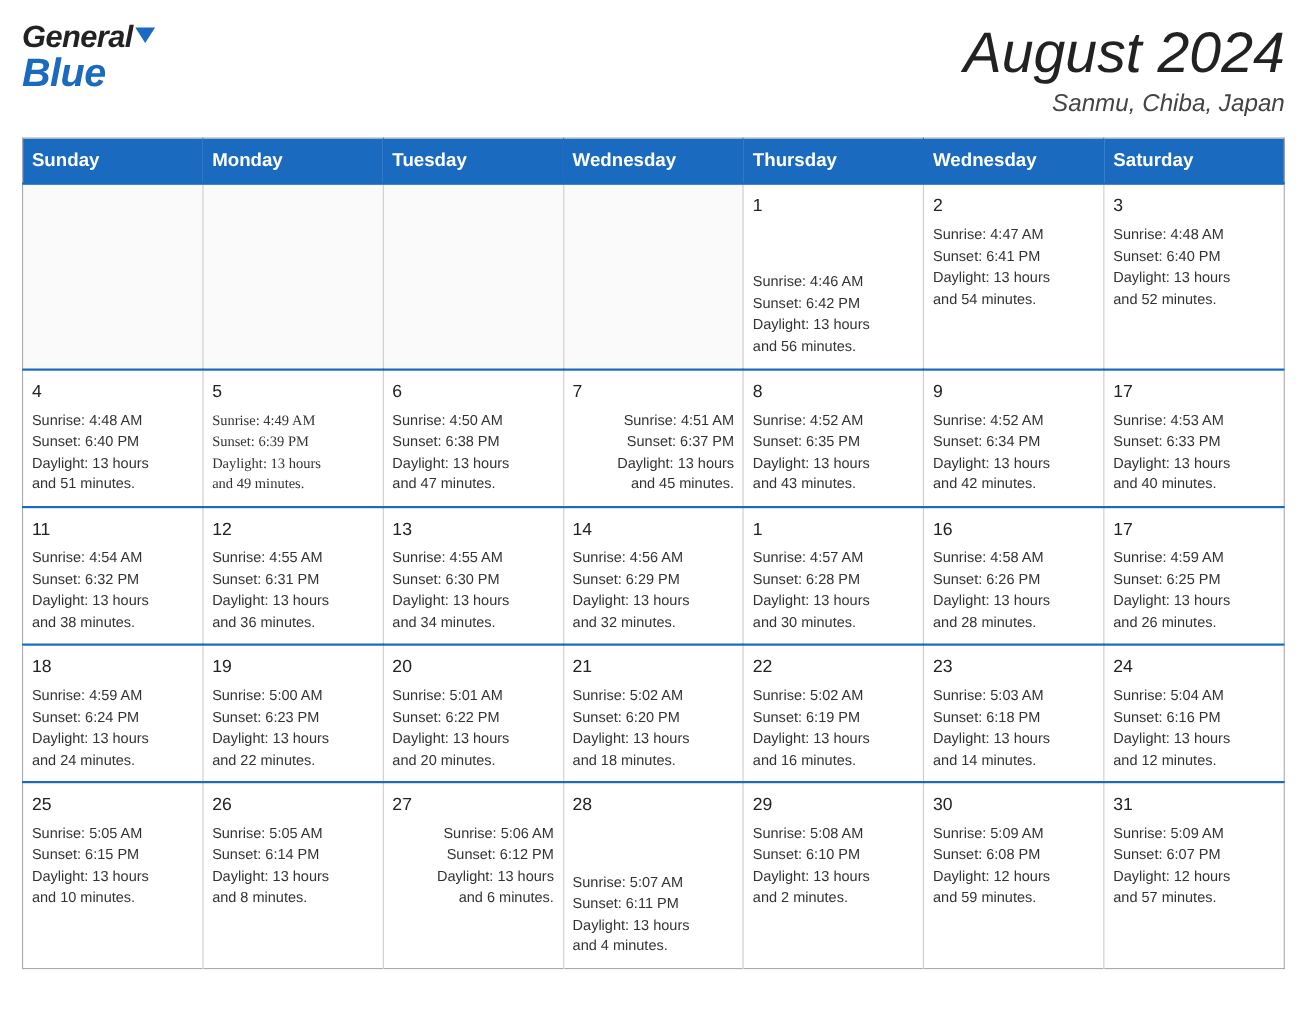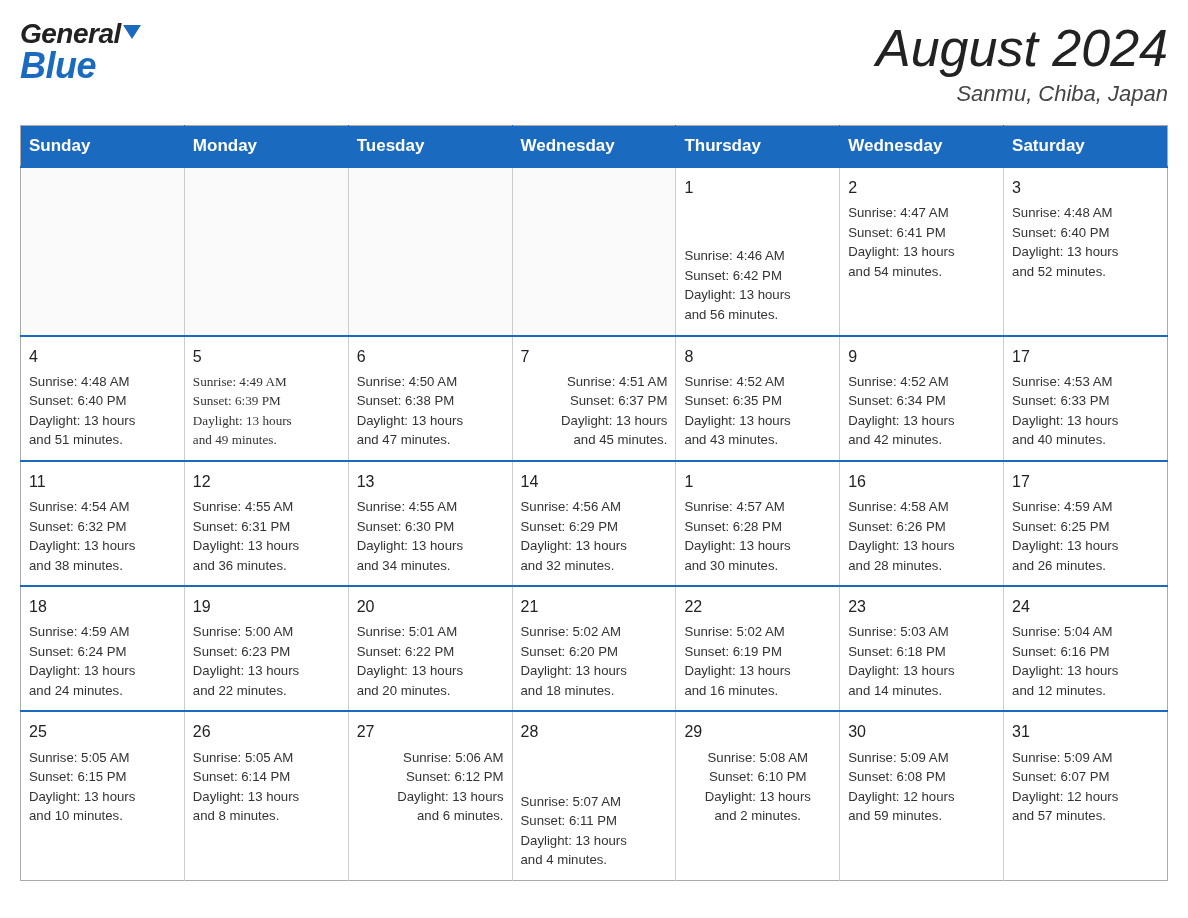--- a/index.html
+++ b/index.html
@@ -353,21 +353,21 @@
         </td>
         <td>
           <span class="day-num">28</span>
           <div class="day-info" style="white-space: pre-line; margin-top: 48px;">Sunrise: 5:07 AM
 Sunset: 6:11 PM
 Daylight: 13 hours
 and 4 minutes.</div>
         </td>
         <td>
           <span class="day-num">29</span>
-          <div class="day-info" style="white-space: pre-line; text-align: center;">Sunrise: 5:08 AM
+          <div class="day-info" style="white-space: pre-line;">Sunrise: 5:08 AM
 Sunset: 6:10 PM
 Daylight: 13 hours
 and 2 minutes.</div>
         </td>
         <td>
           <span class="day-num">30</span>
           <div class="day-info" style="white-space: pre-line;">Sunrise: 5:09 AM
 Sunset: 6:08 PM
 Daylight: 12 hours
 and 59 minutes.</div>

